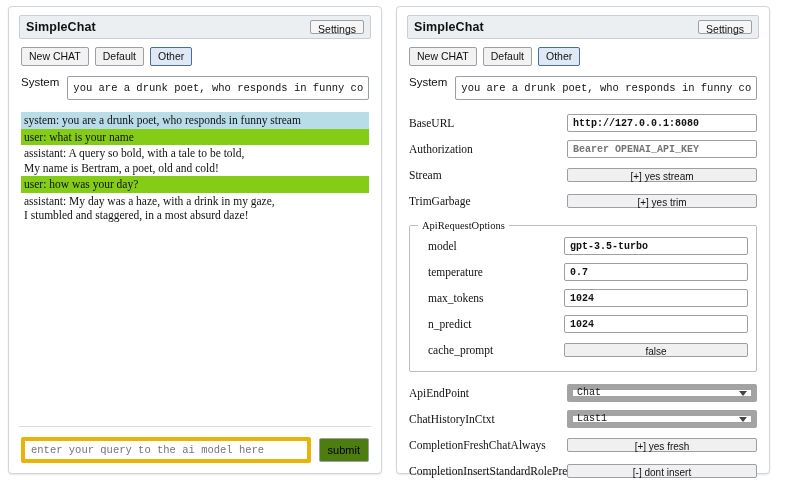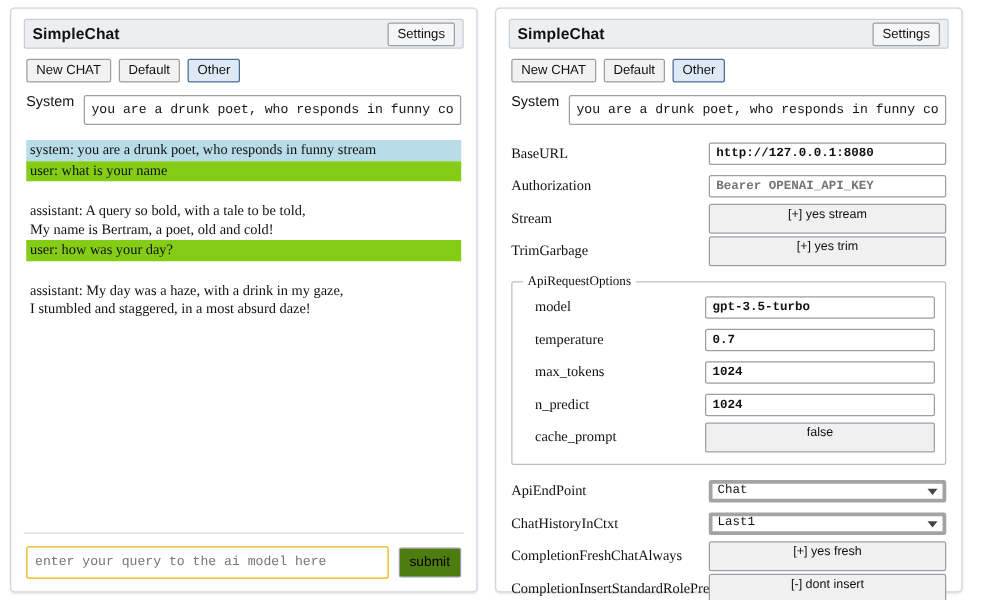--- a/index.html
+++ b/index.html
@@ -25,21 +25,20 @@
     border: 1px solid #cfd6dd;
     border-radius: 4px;
     box-shadow: 0 1px 2px rgba(0,0,0,0.10);
     padding: 8px 10px;
     display: flex;
     flex-direction: column;
   }
   
   .app-header {
     display: flex;
-    align-items: center;
     justify-content: space-between;
     background: #eceff1;
     border: 1px solid #c9ced3;
     border-radius: 2px;
     padding: 4px 6px;
     height: 24px;
   }
   .app-title {
     font-weight: bold;
     font-size: 12.5px;
@@ -104,21 +103,21 @@
   .chat-line {
     font-family: "Liberation Serif", serif;
     font-size: 11.5px;
     color: #111;
     padding: 1px 3px;
     line-height: 14.5px;
     white-space: pre-wrap;
   }
   .chat-line.system { background: #b8dce8; }
   .chat-line.user { background: #84cc16; }
-  .chat-line.assistant { background: transparent; margin-top: 16px; }
+  .chat-line.assistant { background: transparent; }
   
   .query-row {
     display: flex;
     align-items: center;
     gap: 8px;
     padding: 0 2px 2px 2px;
     border-top: 1px solid #d7dbdf;
     padding-top: 10px;
   }
   .query-input {
@@ -126,21 +125,21 @@
     height: 26px;
     border: 1px solid #9aa0a6;
     border-radius: 2px;
     background: #ffffff;
     font-family: "Liberation Mono", monospace;
     font-size: 10.5px;
     color: #555;
     padding: 2px 6px;
   }
   .query-input.focused {
-    border: 1px solid #eab308;
+    border: 4px solid #eab308;
   }
   .submit-btn {
     font-size: 11px;
     background: #4d7c0f;
     border: 1px solid #9aa0a6;
     border-radius: 2px;
     padding: 5px 8px;
     cursor: pointer;
   }
   
@@ -171,36 +170,36 @@
     font-family: "Liberation Mono", monospace;
     font-size: 10px;
     color: #111;
     padding: 1px 5px;
     line-height: 16px;
     font-weight: bold;
   }
   .sfield.placeholder { color: #9a9a9a; }
   .sbtn {
     flex: 1;
-    height: 24px;
+    height: 14px;
     background: #f0f0f0;
     border: 1px solid #9aa0a6;
     border-radius: 2px;
     font-family: "Liberation Sans", sans-serif;
     font-size: 10px;
     color: #111;
     text-align: center;
     line-height: 16px;
     cursor: pointer;
   }
   .sselect {
     flex: 1;
     height: 18px;
     background: #ffffff;
-    border: 3px solid #a3a3a3;
+    border: 6px solid #a3a3a3;
     border-radius: 2px;
     font-family: "Liberation Mono", monospace;
     font-size: 10px;
     color: #111;
     padding: 0 4px;
     line-height: 16px;
     display: flex;
     align-items: center;
     justify-content: space-between;
     cursor: pointer;

